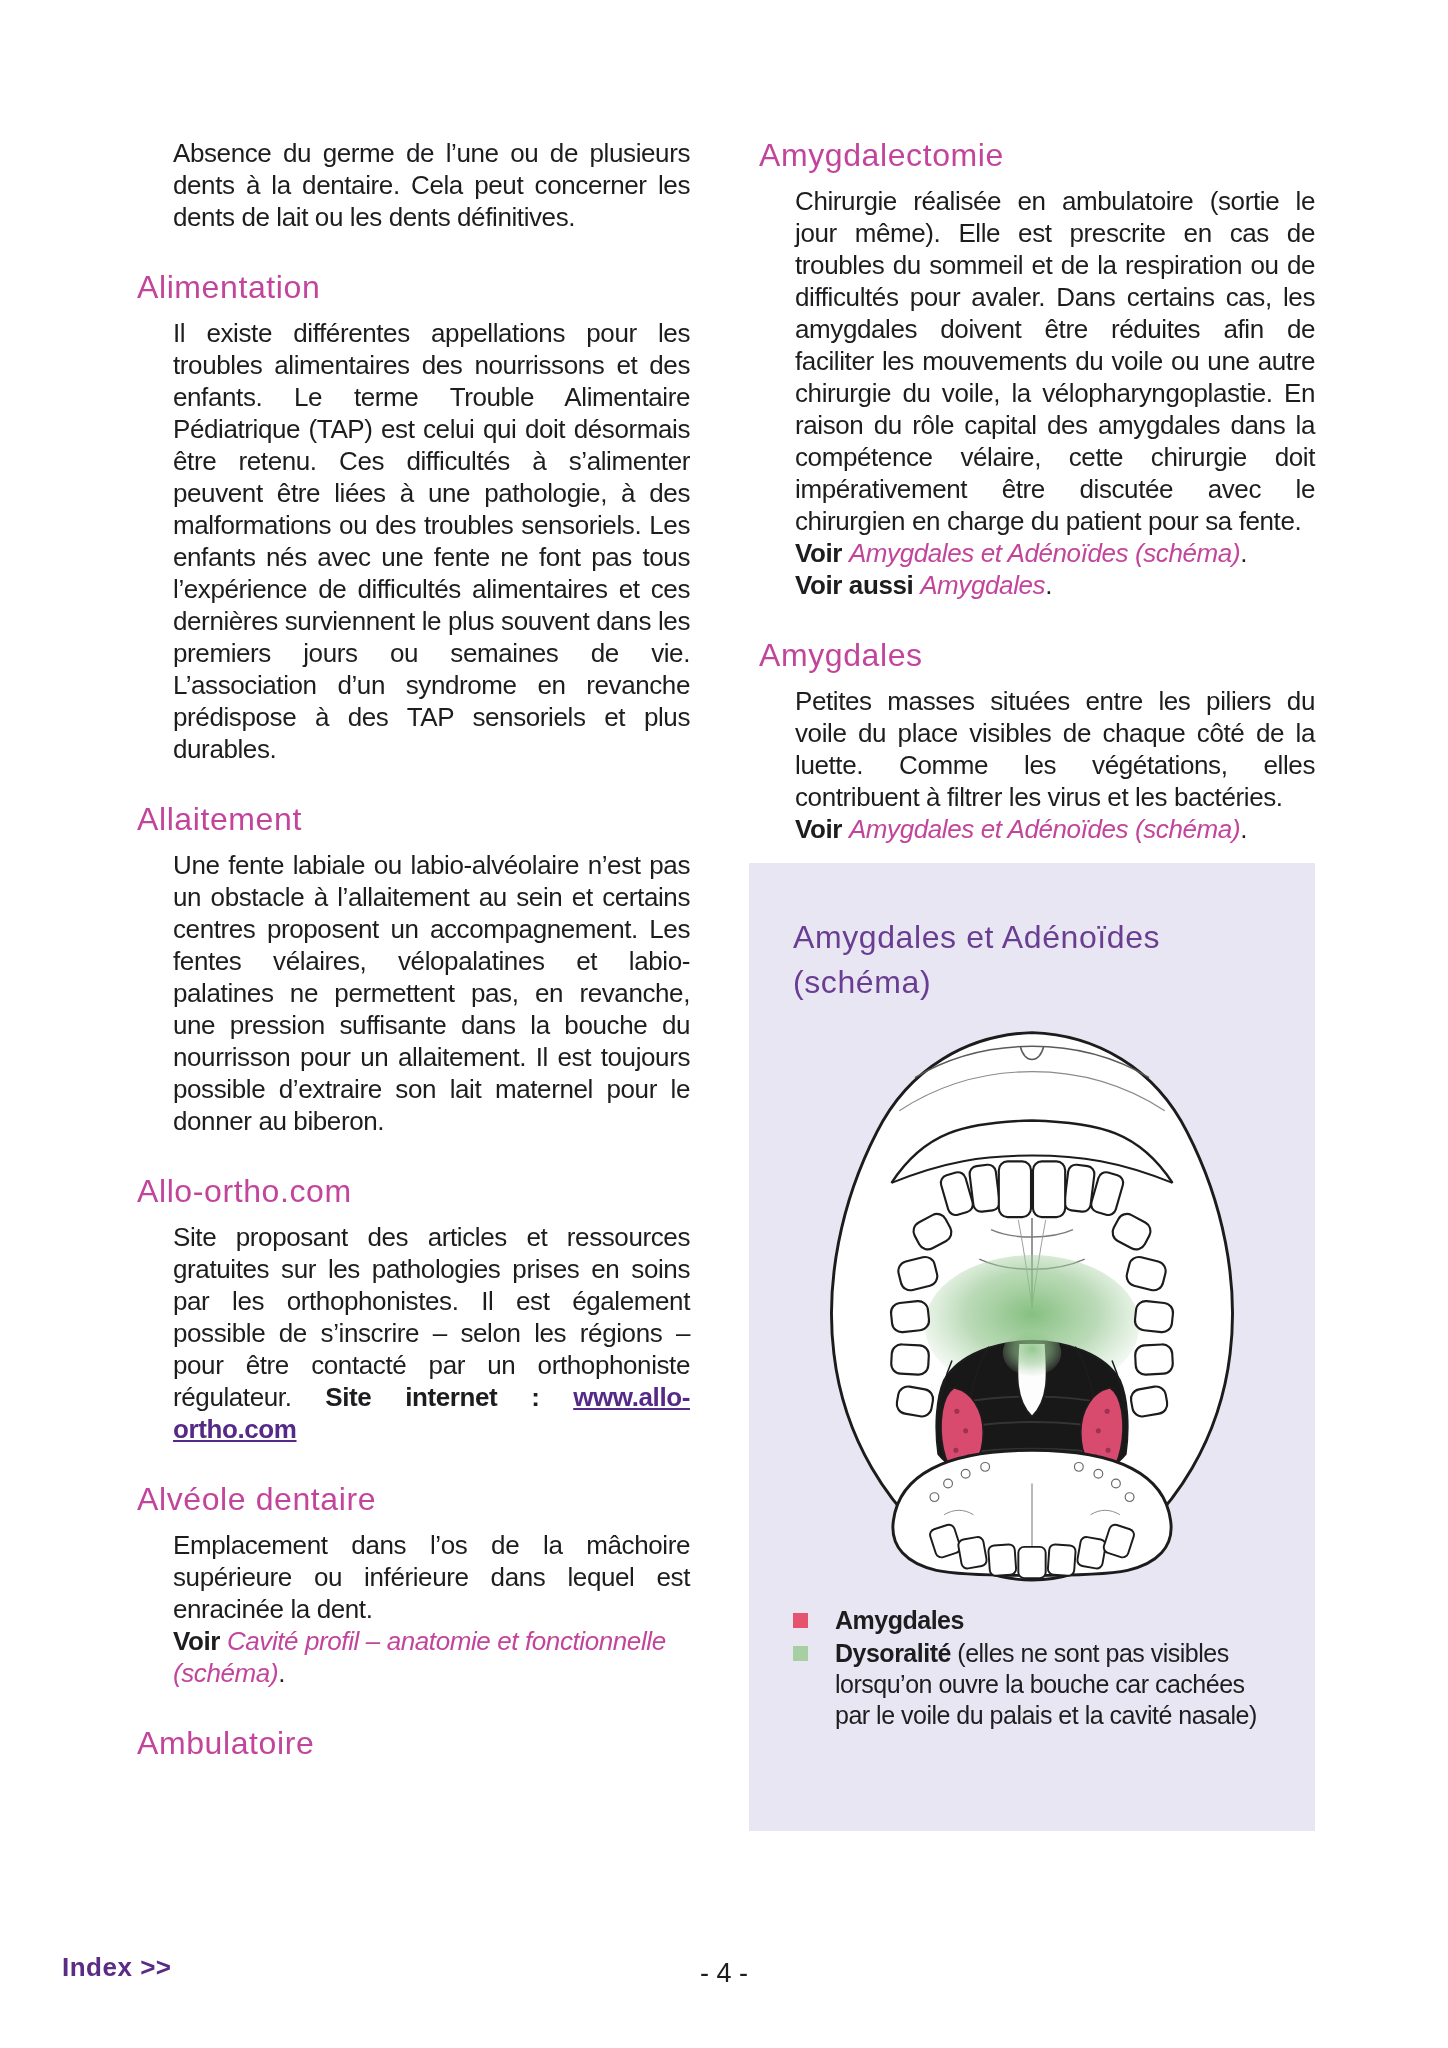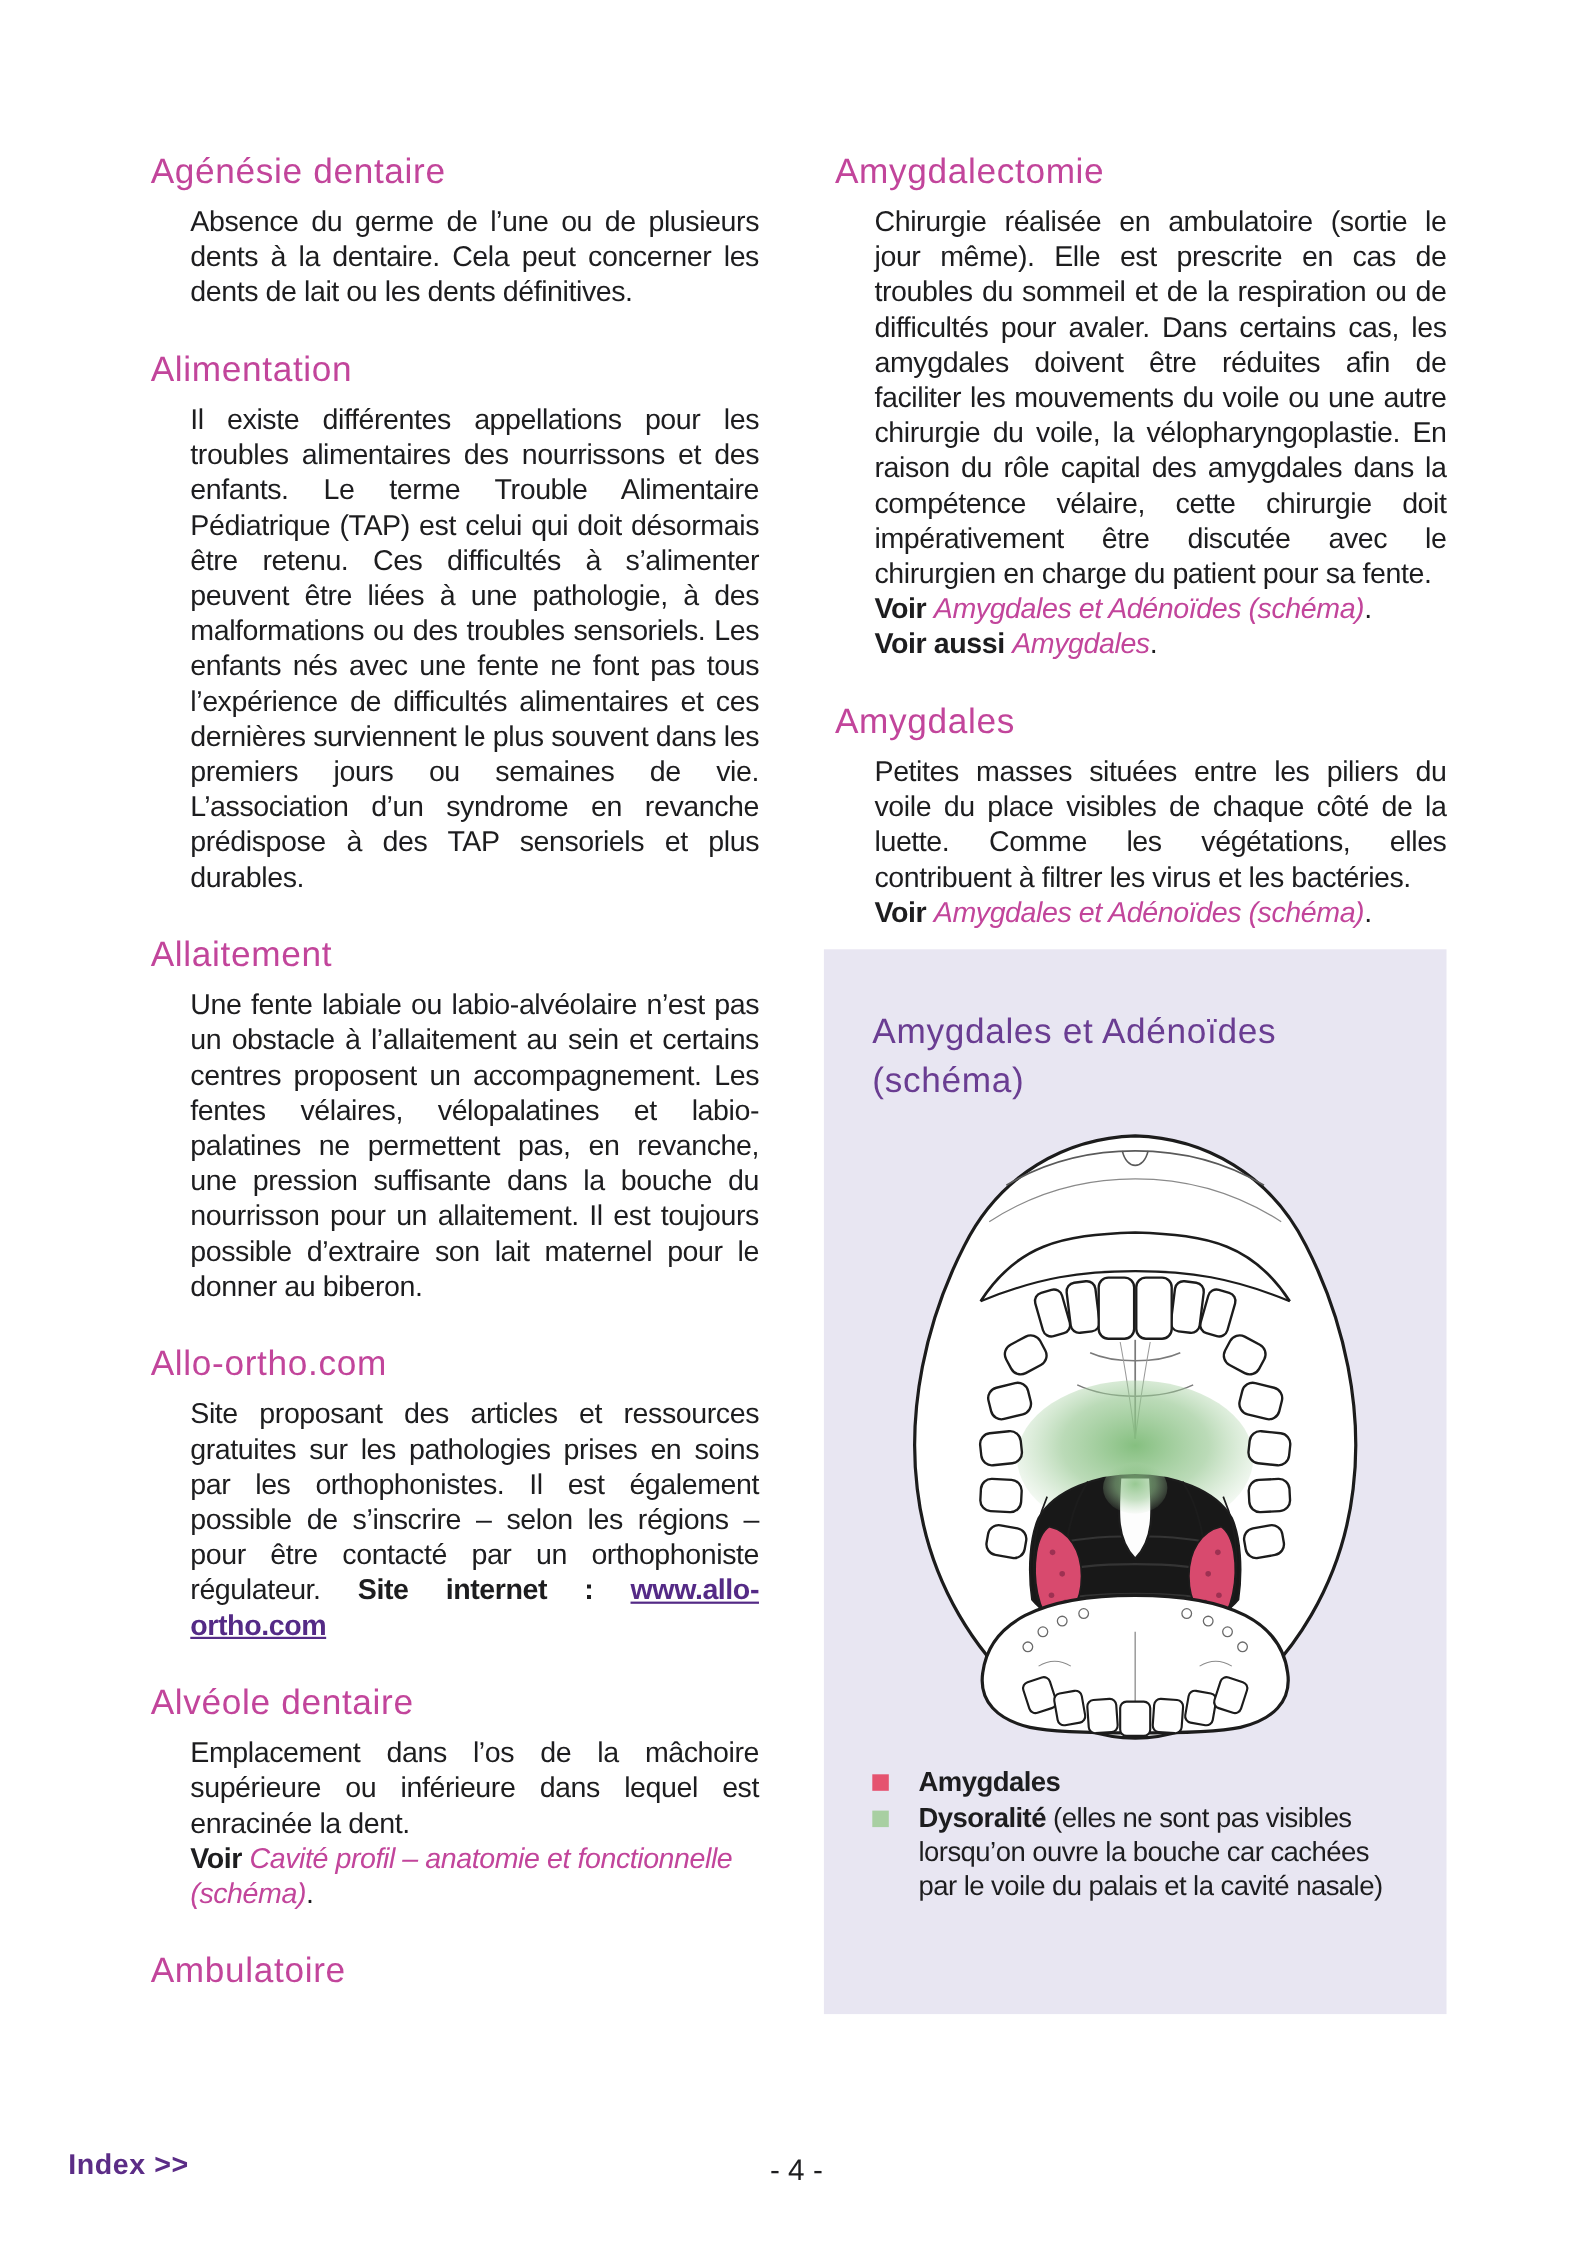--- a/index.html
+++ b/index.html
@@ -33,21 +33,20 @@
   .footer-page{position:absolute;left:0;top:1958px;width:1448px;text-align:center;
                font-size:27px;color:#1d1d1f;}
 </style>
 </head>
 <body>
 
 <div class="page">
 
   <div class="col col-left">
     <div class="entry">
-      <h3>Agénésie dentaire</h3>
       <div>
           <p class="para"><span class="seg-plain">Absence du germe de l’une ou de plusieurs dents à la dentaire. Cela peut concerner les dents de lait ou les dents définitives.</span></p>
         </div>
     </div>
     <div class="entry">
       <h3>Alimentation</h3>
       <div>
           <p class="para"><span class="seg-plain">Il existe différentes appellations pour les troubles alimentaires des nourrissons et des enfants. Le terme Trouble Alimentaire Pédiatrique (TAP) est celui qui doit désormais être retenu. Ces difficultés à s’alimenter peuvent être liées à une pathologie, à des malformations ou des troubles sensoriels. Les enfants nés avec une fente ne font pas tous l’expérience de difficultés alimentaires et ces dernières surviennent le plus souvent dans les premiers jours ou semaines de vie. L’association d’un syndrome en revanche prédispose à des TAP sensoriels et plus durables.</span></p>
         </div>
     </div>

